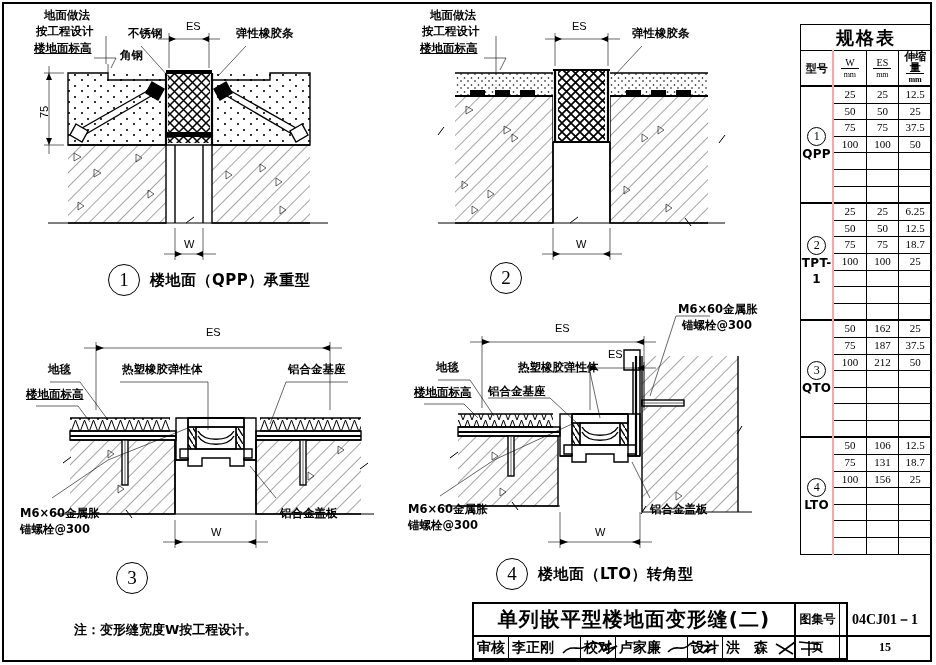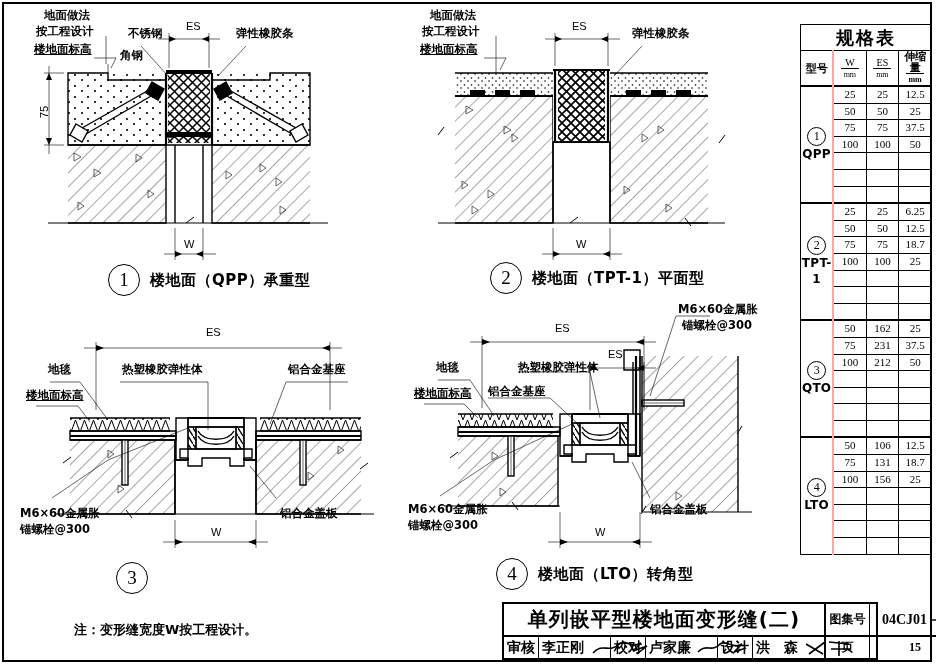--- a/index.html
+++ b/index.html
@@ -36,21 +36,21 @@
   .spec .typecell .circ{
     display:inline-block;width:17px;height:17px;line-height:16px;border:1.6px solid #000;border-radius:50%;
     font-family:"Liberation Serif",serif;font-size:12px;font-weight:normal;
   }
   .spec .typecell .tname{display:block;margin-top:1px;font-size:12px;letter-spacing:.3px;}
   .spec .grpsep{border-top:2px solid #000;}
   .spec .leftwide{border-right:2px solid #fca5a5;}
   .spec .outer-t{border-top:2px solid #000;}
 
   
-  .titleblock{position:absolute;left:472px;top:602px;width:376px;height:58px;border:2px solid #000;box-sizing:border-box;margin-left:30px;}
+  .titleblock{position:absolute;left:472px;top:602px;width:376px;height:58px;border:2px solid #000;box-sizing:border-box;}
   .tb-main{position:absolute;left:0;top:0;width:322px;height:33px;border-right:2px solid #000;border-bottom:2px solid #000;box-sizing:border-box;
            display:flex;align-items:center;justify-content:center;}
   .tb-main .t{font-family:"DejaVu Sans",sans-serif;font-weight:bold;font-size:20px;letter-spacing:1px;}
   .tb-sig{position:absolute;left:0;top:33px;width:322px;height:21px;border-right:2px solid #000;box-sizing:border-box;display:flex;align-items:center;}
   .tb-sig .cell{font-family:"DejaVu Sans",sans-serif;font-weight:bold;font-size:14px;padding:16px 3px;height:100%;display:flex;align-items:center;}
   .tb-sig .sep{width:1px;height:100%;background:#000;}
   .tb-sig .sigspace{flex:1;position:relative;}
   .tb-right-top{position:absolute;left:322px;top:0;width:134px;height:33px;border-bottom:2px solid #000;box-sizing:border-box;display:flex;}
   .tb-right-bot{position:absolute;left:322px;top:33px;width:134px;height:21px;box-sizing:border-box;display:flex;}
   .tb-right-top .k,.tb-right-bot .k{width:44px;border-right:1px solid #000000;box-sizing:border-box;display:flex;align-items:center;justify-content:center;
@@ -64,21 +64,21 @@
   .caption{position:absolute;display:flex;align-items:center;gap:10px;}
   .caption .circ{
     width:30px;height:30px;border:1.8px solid #000;border-radius:50%;
     display:flex;align-items:center;justify-content:center;
     font-family:"Liberation Serif",serif;font-size:19px;
   }
   .caption .ctext{font-family:"DejaVu Sans",sans-serif;font-weight:bold;font-size:15px;white-space:nowrap;letter-spacing:.5px;}
 
   .dimtxt{position:absolute;font-family:"Liberation Sans",sans-serif;font-size:11px;}
   .anntxt{position:absolute;font-family:"DejaVu Sans",sans-serif;font-weight:bold;font-size:11.5px;line-height:14px;white-space:nowrap;}
-  .anntxt.u{text-decoration:underline;}
+  .anntxt.u{text-decoration:underline;font-family:Liberation Mono, monospace;}
   .rot90{transform:rotate(-90deg);transform-origin:left top;}
 </style>
 </head>
 <body>
 
 <div class="sheet">
   <div class="outer-border"></div>
 
   <div class="pane" style="left:8px;top:6px;width:386px;height:290px;">
     <svg width="386" height="250">
@@ -276,21 +276,20 @@
     <div class="anntxt" style="left:30px;top:2px;">地面做法</div>
     <div class="anntxt" style="left:22px;top:18px;">按工程设计</div>
     <div class="anntxt u" style="left:20px;top:36px;">楼地面标高</div>
     <div class="anntxt" style="left:232px;top:20px;">弹性橡胶条</div>
 
     <div class="dimtxt" style="left:172px;top:14px;">ES</div>
     <div class="dimtxt" style="left:176px;top:232px;">W</div>
 
     <div class="caption" style="left:90px;top:256px;">
       <div class="circ">2</div>
-      <div class="ctext">楼地面（TPT-1）平面型</div>
     </div>
   </div>
 
   <div class="pane" style="left:8px;top:300px;width:386px;height:300px;">
     <svg width="386" height="260">
       <defs>
         <pattern id="conc3" width="10" height="10" patternUnits="userSpaceOnUse" patternTransform="rotate(45)">
           <line x1="0" y1="0" x2="0" y2="10" stroke="#000" stroke-width=".7"></line>
         </pattern>
         <pattern id="carpet3" width="9" height="12" patternUnits="userSpaceOnUse">
@@ -586,21 +585,21 @@
             <td class=""></td>
           </tr>
           <tr>
             <td class="typecell leftwide grpsep" rowspan="7"><span class="circ">3</span><span class="tname">QTO</span></td>
             <td class=" grpsep">50</td>
             <td class=" grpsep">162</td>
             <td class=" grpsep">25</td>
           </tr>
           <tr>
             <td class="">75</td>
-            <td class="">231</td>
+            <td class="">187</td>
             <td class="">37.5</td>
           </tr>
           <tr>
             <td class="">100</td>
             <td class="">212</td>
             <td class="">50</td>
           </tr>
           <tr>
             <td class=""></td>
             <td class=""></td>

